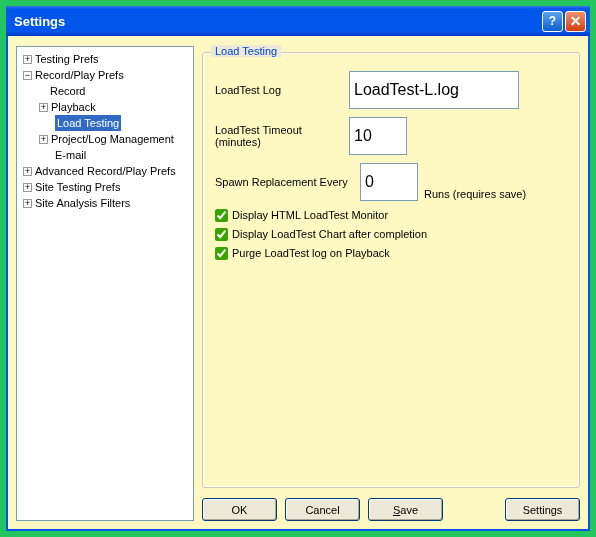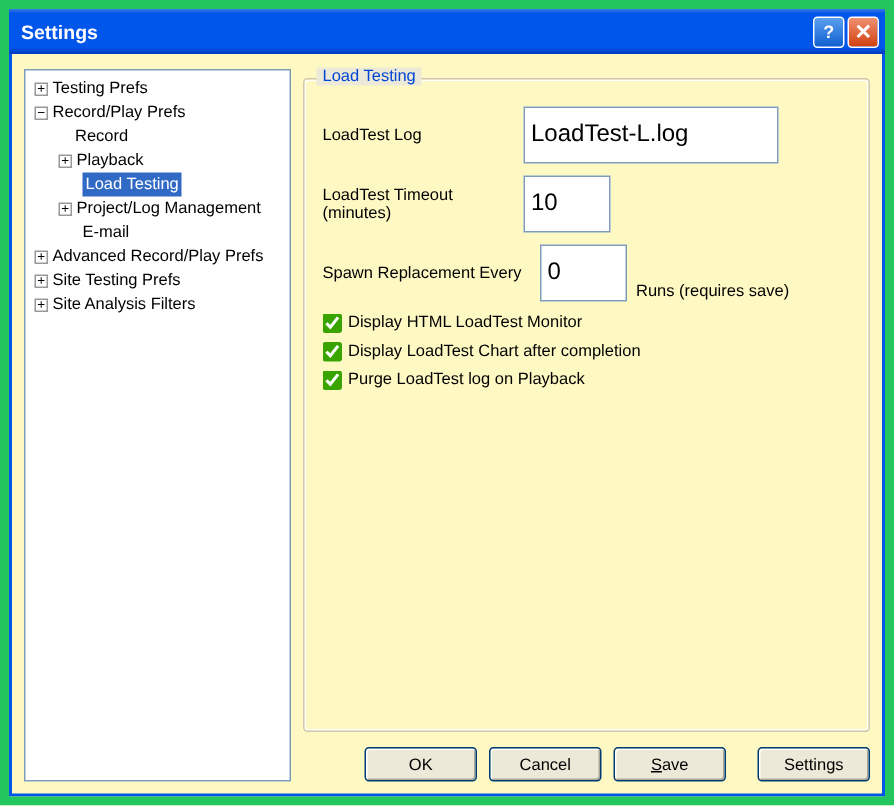--- a/index.html
+++ b/index.html
@@ -129,21 +129,20 @@
     align-items: flex-start;
     margin-bottom: 6px;
     color:#000;
   }
   .check-row input { margin: 0 4px 0 0; accent-color: #39a300;}
   .button-row {
     display: flex;
     gap: 8px;
     padding: 10px 0 0 0;
     align-items: center;
-    margin-left: 41px;
   }
   .button-row .spacer { flex:1; }
   button.btn {
     min-width: 75px;
     height: 23px;
     background: #ece9d8;
     border: 1px solid #003c74;
     border-radius: 3px;
     font-family: Tahoma, sans-serif;
     font-size: 11px;

